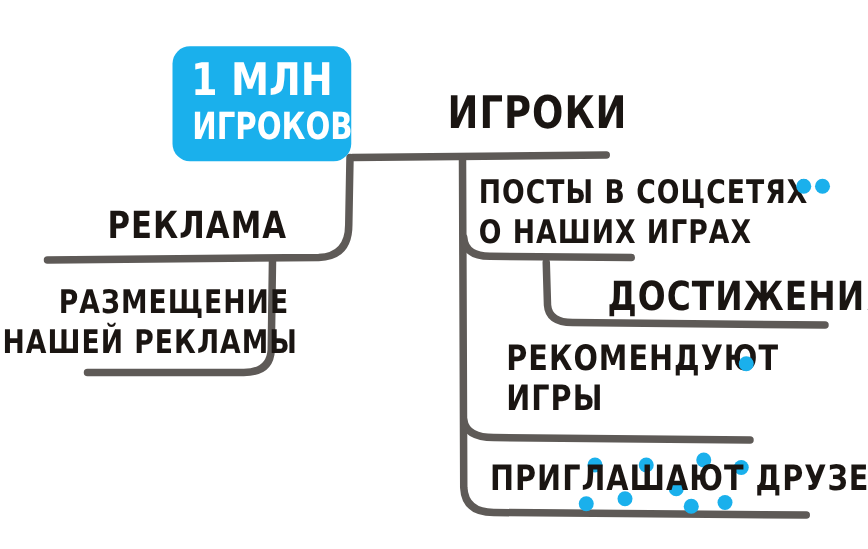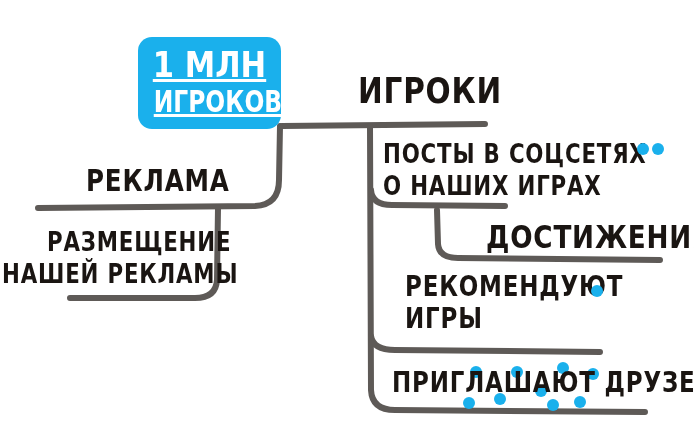--- a/index.html
+++ b/index.html
@@ -6,21 +6,21 @@
   body { width: 694px; height: 439px; position: relative; overflow: hidden;
          font-family: "DejaVu Sans", sans-serif; }
   .lines { position: absolute; left: 0; top: 0; width: 694px; height: 439px; }
   .txt { position: absolute; color: #1a1512; font-weight: bold;
          font-family: "DejaVu Sans", sans-serif; letter-spacing: 1px;
          transform: scaleX(0.82); transform-origin: left top; white-space: nowrap; line-height: 1.08; }
   .root { position: absolute; left: 138px; top: 37px; width: 143px; height: 92px;
           background: #1ab0ec; border-radius: 14px; }
   .root-text { position: absolute; left: 0; top: 8px; width: 143px; text-align: center;
                color: #ffffff; font-weight: bold; font-family: "DejaVu Sans", sans-serif;
-               line-height: 1.12; text-decoration: underline; }
+               line-height: 1.12; }
   .root-l1 { font-size: 36px; display: block; transform: scaleX(0.85); }
   .root-l2 { font-size: 30px; display: block; transform: scaleX(0.78); }
   .dot { position: absolute; width: 12px; height: 12px; border-radius: 50%; background: #1ab0ec; }
 </style>
 </head>
 <body>
 
 <svg class="lines" viewBox="0 0 694 439">
   <g fill="none" stroke="#5e5a57" stroke-width="6" stroke-linecap="round" stroke-linejoin="round">
 

